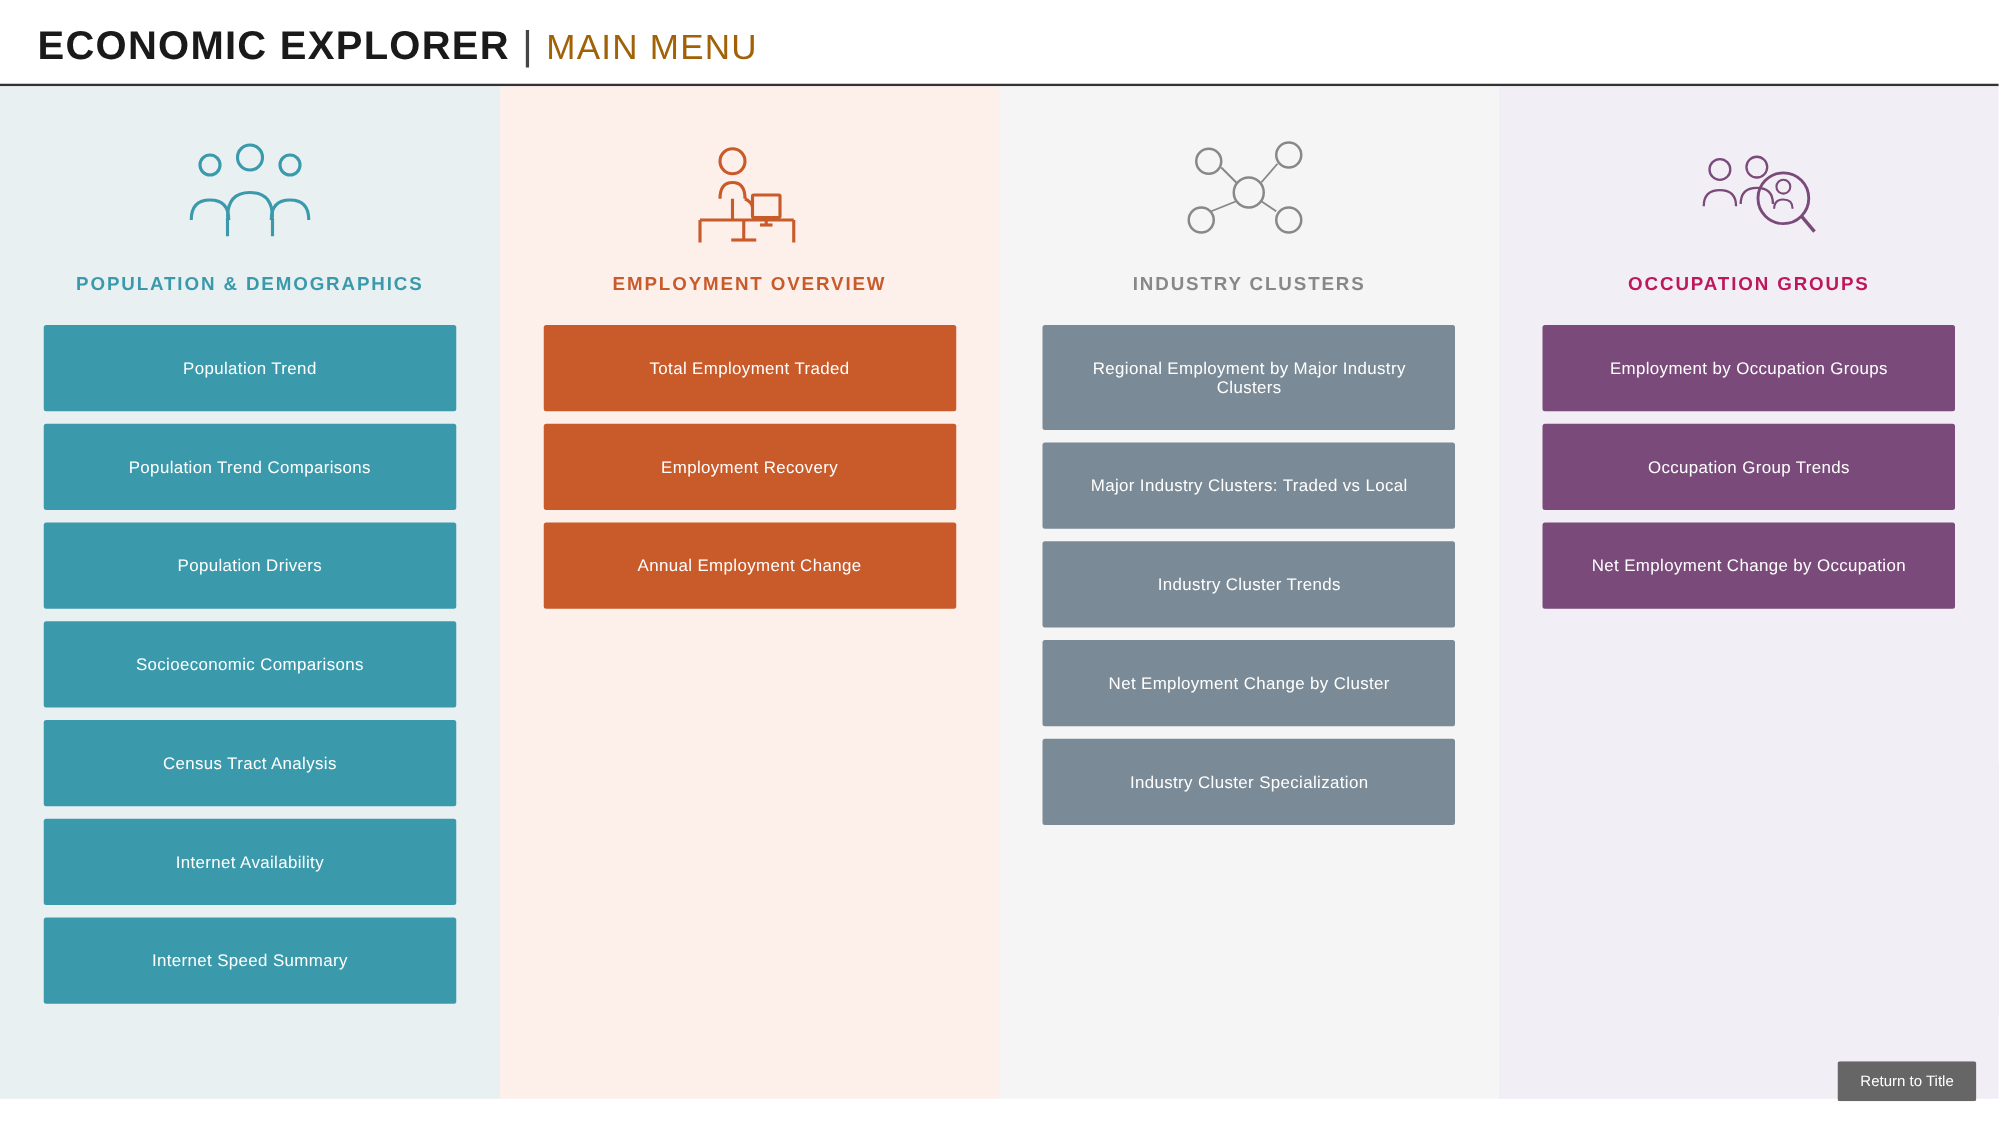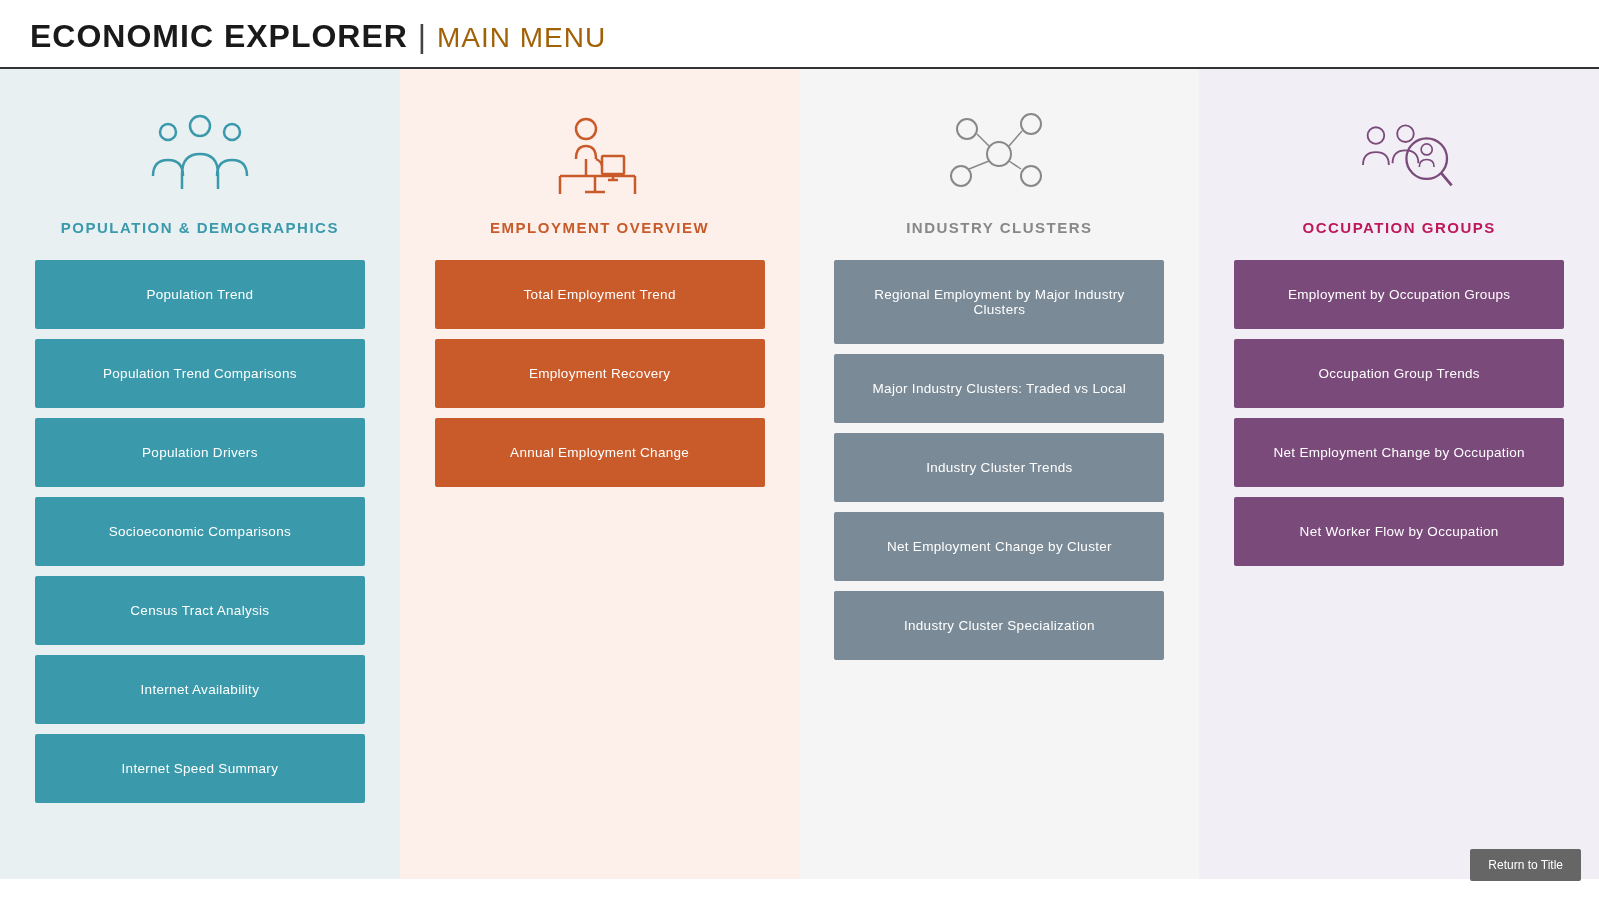--- a/index.html
+++ b/index.html
@@ -155,21 +155,21 @@
         <circle cx="46" cy="25" r="10" stroke="#c95a2a" stroke-width="2.5" fill="none"></circle>
 
         <path d="M36 55 Q36 42 46 42 Q56 42 56 55" stroke="#c95a2a" stroke-width="2.5" fill="none"></path>
 
         <path d="M56 55 Q62 58 62 62" stroke="#c95a2a" stroke-width="2.5" fill="none"></path>
 
         <line x1="46" y1="55" x2="46" y2="72" stroke="#c95a2a" stroke-width="2.5"></line>
       </svg>
     </div>
     <div class="col-title">EMPLOYMENT OVERVIEW</div>
-    <button class="menu-btn btn-emp">Total Employment Trend</button>
+    <button class="menu-btn btn-emp">Total Employment Traded</button>
     <button class="menu-btn btn-emp">Employment Recovery</button>
     <button class="menu-btn btn-emp">Annual Employment Change</button>
   </div>
 
   <div class="column col-ind">
     <div class="col-icon">
 
       <svg width="120" height="100" viewBox="0 0 120 100" fill="none" xmlns="http://www.w3.org/2000/svg">
 
         <circle cx="60" cy="50" r="12" stroke="#888" stroke-width="2" fill="none"></circle>
@@ -211,18 +211,17 @@
         <line x1="111" y1="71" x2="122" y2="84" stroke="#7a4a7a" stroke-width="3"></line>
 
         <circle cx="95" cy="45" r="6" stroke="#7a4a7a" stroke-width="1.8" fill="none"></circle>
         <path d="M87 64 Q87 56 95 56 Q103 56 103 64" stroke="#7a4a7a" stroke-width="1.8" fill="none"></path>
       </svg>
     </div>
     <div class="col-title">OCCUPATION GROUPS</div>
     <button class="menu-btn btn-occ">Employment by Occupation Groups</button>
     <button class="menu-btn btn-occ">Occupation Group Trends</button>
     <button class="menu-btn btn-occ">Net Employment Change by Occupation</button>
-    <button class="menu-btn btn-occ">Net Worker Flow by Occupation</button>
   </div>
 
 </div>
 
 <button class="return-btn">Return to Title</button>
 
 </body></html>

